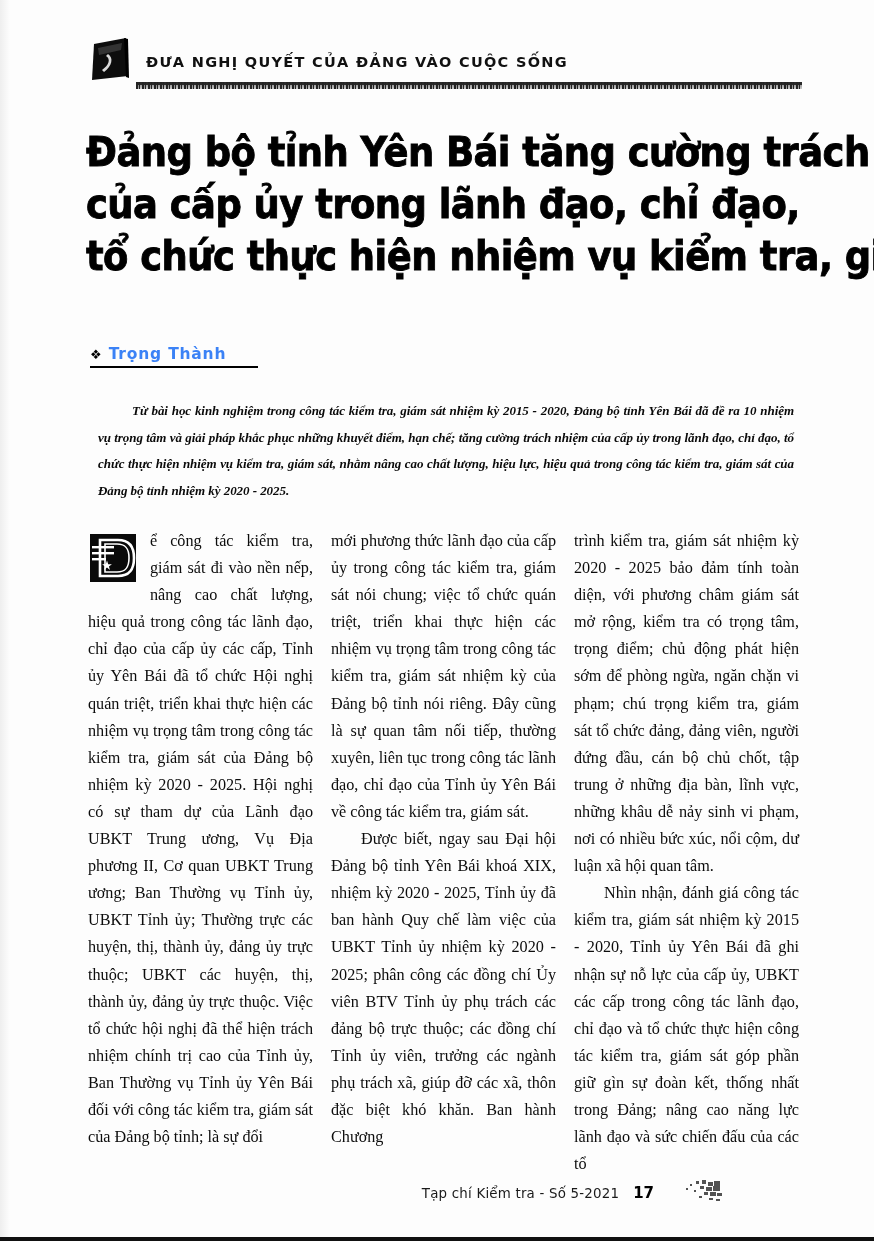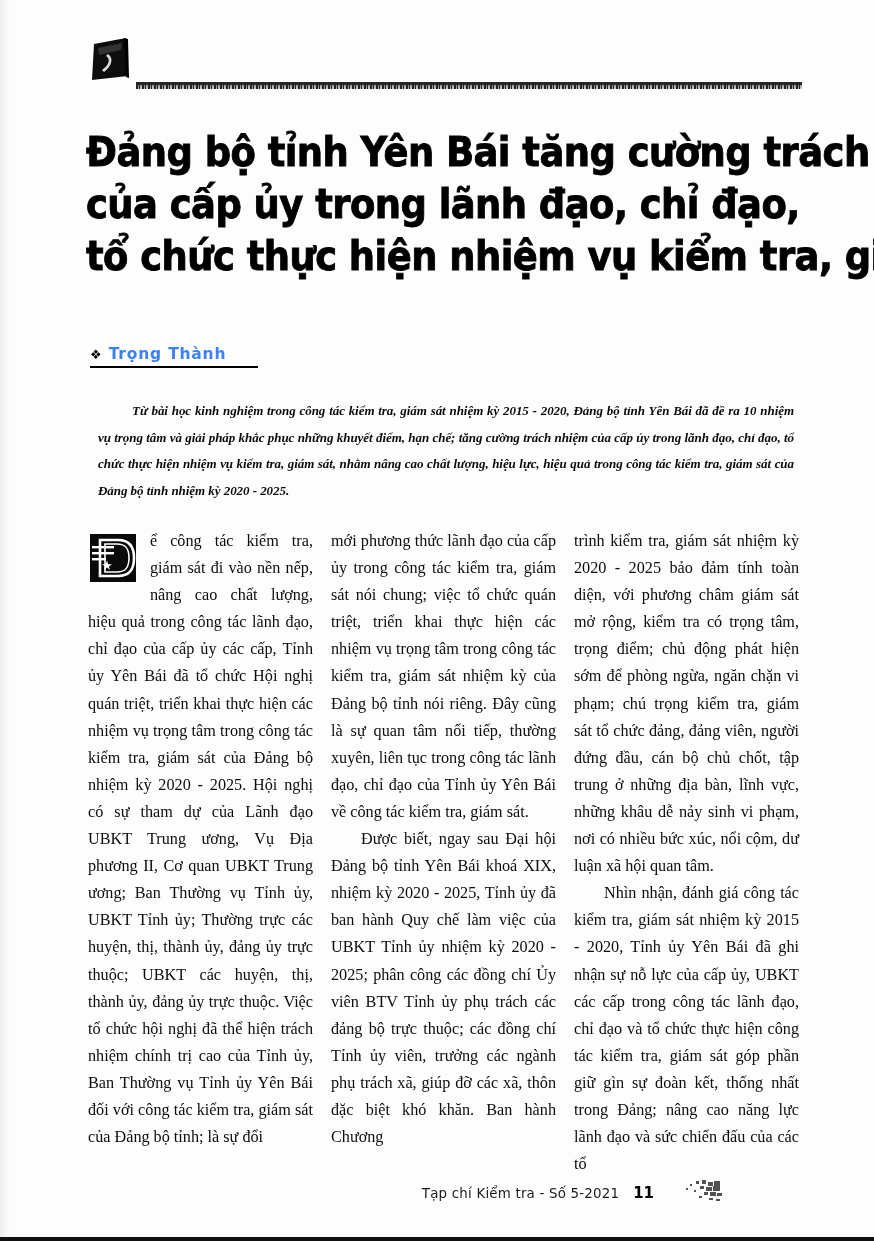--- a/index.html
+++ b/index.html
@@ -228,20 +228,21 @@
 
   <div class="masthead">
     <div class="masthead-emblem">
       <svg viewBox="0 0 44 48" width="44" height="48" aria-hidden="true">
         <path d="M6 8 L38 2 L40 40 L4 44 Z" fill="#0d0d0d"></path>
         <path d="M10 12 L34 7 L33 14 L11 19 Z" fill="#ffffff" opacity="0.16"></path>
         <path d="M20 18 C26 22, 24 30, 16 36 L14 34 C21 29, 23 23, 18 20 Z" fill="#ffffff" opacity="0.85"></path>
         <path d="M36 2 L40 3 L41 42 L38 41 Z" fill="#000"></path>
       </svg>
     </div>
+    <div class="masthead-title">ĐƯA NGHỊ QUYẾT CỦA ĐẢNG VÀO CUỘC SỐNG</div>
     <div class="masthead-rule"></div>
   </div>
 
   <h1 class="headline" style="margin:0;">
     <div class="headline-line">Đảng bộ tỉnh Yên Bái tăng cường trách nhiệm</div>
     <div class="headline-line">của cấp ủy trong lãnh đạo, chỉ đạo,</div>
     <div class="headline-line">tổ chức thực hiện nhiệm vụ kiểm tra, giám sát</div>
   </h1>
 
   <div class="byline">
@@ -276,21 +277,21 @@
     <div class="col">
       <p class="noindent">trình kiểm tra, giám sát nhiệm kỳ 2020 - 2025 bảo đảm tính toàn diện, với phương châm giám sát mở rộng, kiểm tra có trọng tâm, trọng điểm; chủ động phát hiện sớm để phòng ngừa, ngăn chặn vi phạm; chú trọng kiểm tra, giám sát tổ chức đảng, đảng viên, người đứng đầu, cán bộ chủ chốt, tập trung ở những địa bàn, lĩnh vực, những khâu dễ nảy sinh vi phạm, nơi có nhiều bức xúc, nổi cộm, dư luận xã hội quan tâm.</p>
       <p>Nhìn nhận, đánh giá công tác kiểm tra, giám sát nhiệm kỳ 2015 - 2020, Tỉnh ủy Yên Bái đã ghi nhận sự nỗ lực của cấp ủy, UBKT các cấp trong công tác lãnh đạo, chỉ đạo và tổ chức thực hiện công tác kiểm tra, giám sát góp phần giữ gìn sự đoàn kết, thống nhất trong Đảng; nâng cao năng lực lãnh đạo và sức chiến đấu của các tổ</p>
     </div>
 
   </div>
 
   <div class="footer">
     <div class="footer-inner">
       <span class="footer-source">Tạp chí Kiểm tra - Số 5-2021</span>
-      <span class="footer-pagenum">11</span>
+      <span class="footer-pagenum">17</span>
     </div>
     <div class="footer-speckle">
       <svg viewBox="0 0 58 26" width="58" height="26" aria-hidden="true">
         <g fill="#1a1a1a">
           <rect x="30" y="3" width="3" height="3"></rect>
             <rect x="36" y="2" width="4" height="4"></rect>
           <rect x="42" y="4" width="5" height="4"></rect>
             <rect x="48" y="3" width="6" height="5"></rect>
           <rect x="34" y="8" width="4" height="3"></rect>
             <rect x="40" y="9" width="6" height="4"></rect>

